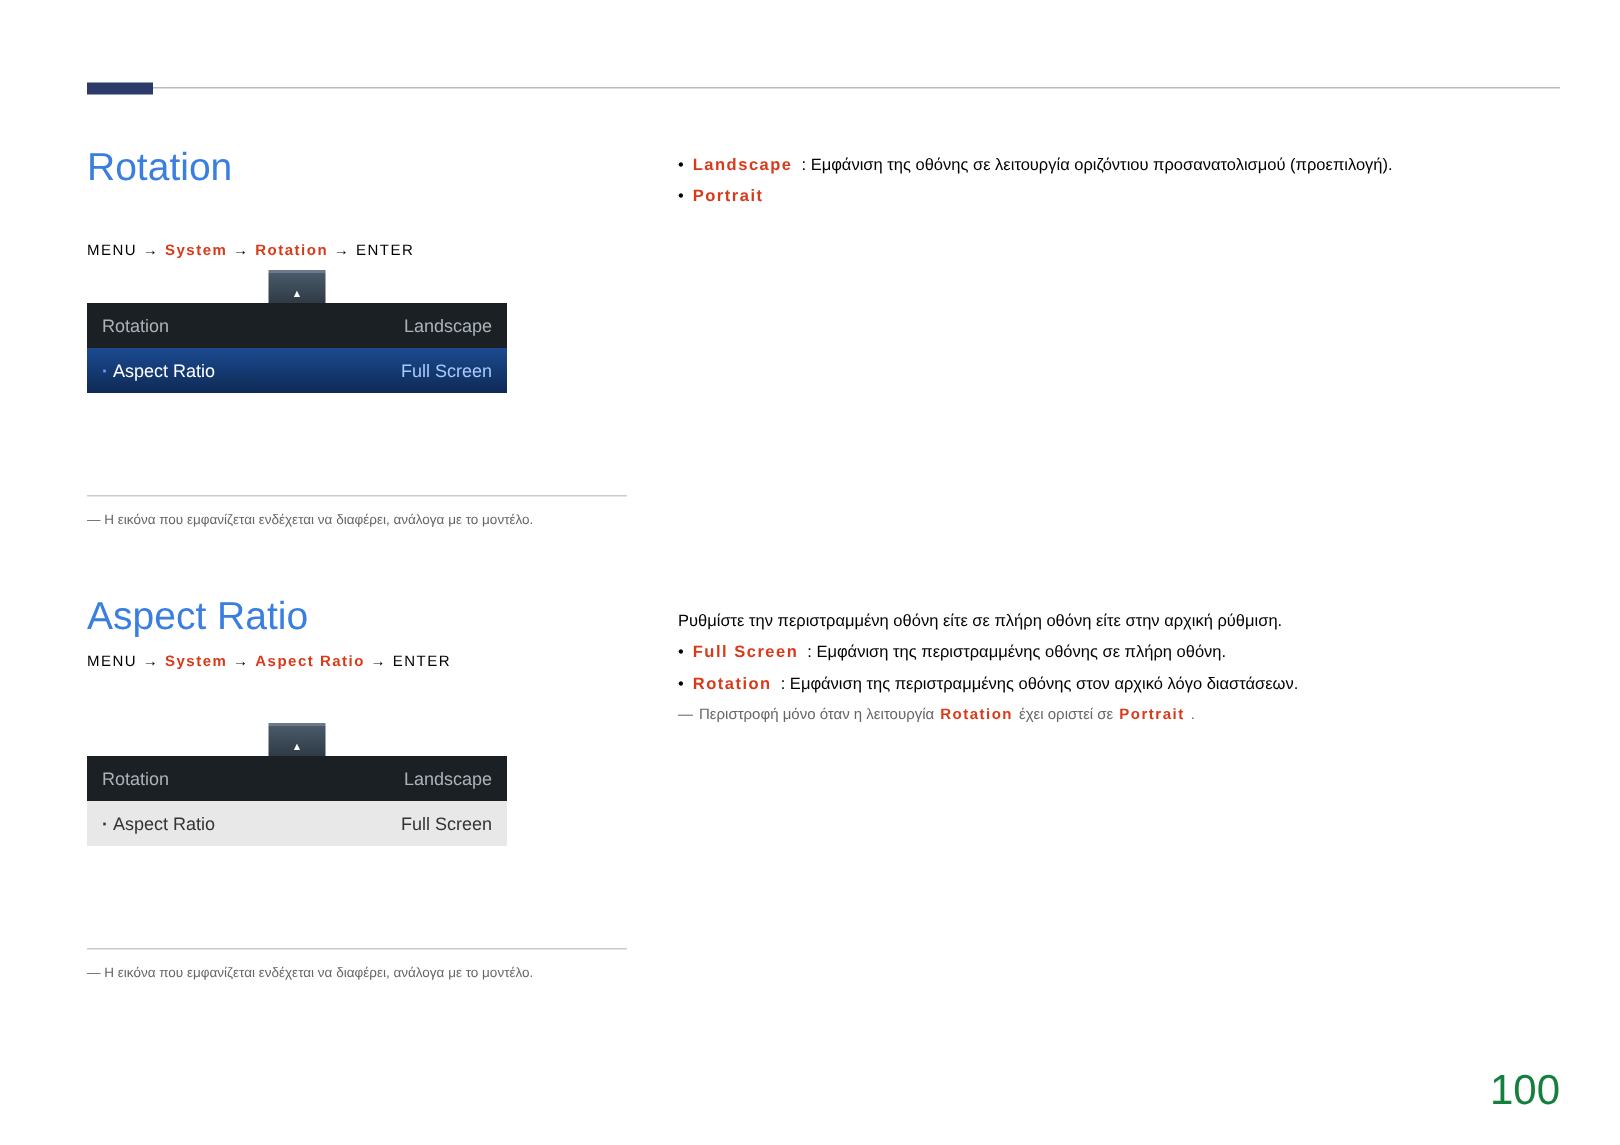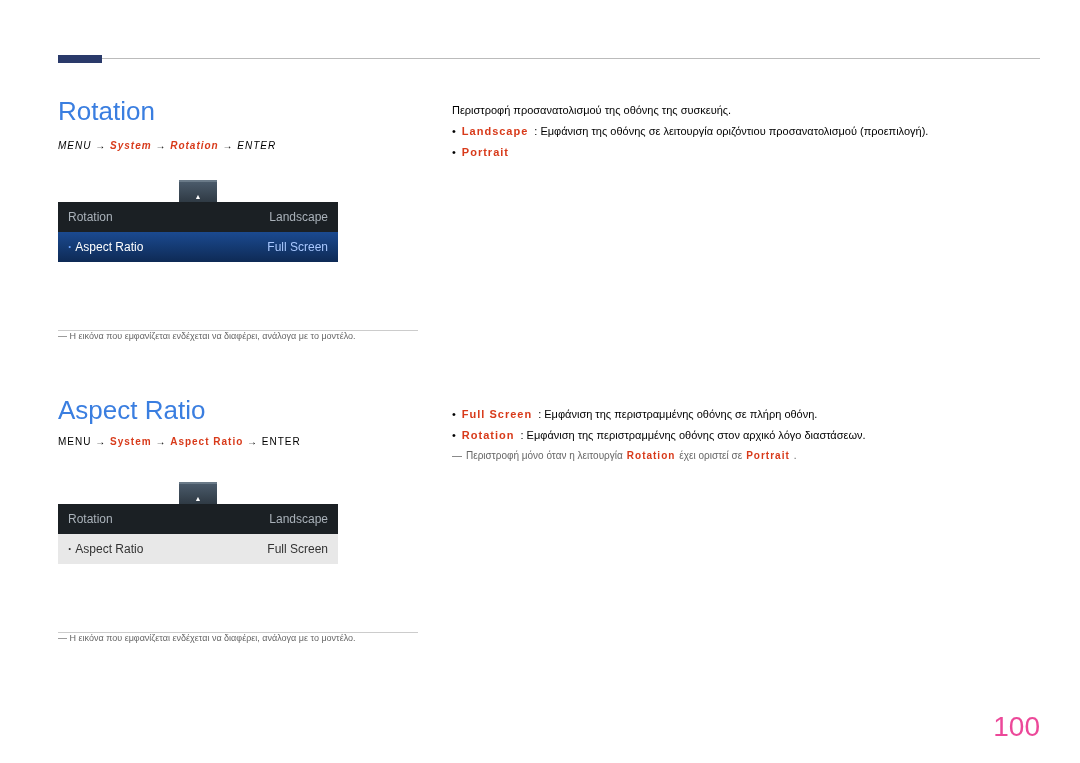--- a/index.html
+++ b/index.html
@@ -76,50 +76,51 @@
   .bullet::before { content: "· "; color: #6aa3ff; font-weight: 900; }
   .bullet-dark::before { content: "· "; color: #333; font-weight: 900; }
   .val-blue { color: #a9c8ff; }
   .caption {
     font-size: 9px;
     color: #666;
     position: absolute;
   }
   .caption-rule {
     border-top: 1px solid #ccc;
+    padding-top: 10px;
   }
   .body-col {
     position: absolute;
     left: 452px;
     width: 590px;
     font-size: 11px;
     line-height: 1.9;
     color: #000;
   }
   .body-col .line { display: flex; gap: 6px; }
   .body-col .lead { color: #000; }
   .body-col .red { color: #d83a1a; font-weight: 600; letter-spacing: 1px; }
   .body-col .sub { color: #666; font-size: 10px; display: flex; gap: 4px; flex-wrap: wrap; }
   .pagenum {
     position: absolute;
     right: 40px;
     bottom: 20px;
     font-size: 28px;
-    color: #ec4899;
+    color: #15803d;
     font-weight: 300;
   }
 </style>
 </head>
 <body>
 
 <div class="topbar"></div>
 
 <div class="section-title" style="top:96px; left:58px;">Rotation</div>
 
-<div class="breadcrumb" style="top:140px; left:58px;font-style:italic;">
+<div class="breadcrumb" style="top:162px; left:58px;">
   <span>MENU</span>
   <span>→</span>
   <span class="red">System</span>
   <span>→</span>
   <span class="red">Rotation</span>
   <span>→</span>
   <span>ENTER</span>
 </div>
 
 <div class="menu-widget" style="top:180px; left:58px;">
@@ -132,21 +133,20 @@
     <span class="bullet">Aspect Ratio</span>
     <span class="val-blue">Full Screen</span>
   </div>
 </div>
 
 <div class="caption caption-rule" style="top:330px; left:58px; width:360px;">
   ― <span>Η εικόνα που εμφανίζεται ενδέχεται να διαφέρει, ανάλογα με το μοντέλο.</span>
 </div>
 
 <div class="body-col" style="top:100px;">
-  <div>Περιστροφή προσανατολισμού της οθόνης της συσκευής.</div>
   <div class="line">
     <span class="lead">•</span>
     <span class="red">Landscape</span>
     <span>: Εμφάνιση της οθόνης σε λειτουργία οριζόντιου προσανατολισμού (προεπιλογή).</span>
   </div>
   <div class="line">
     <span class="lead">•</span>
     <span class="red">Portrait</span>
   </div>
 </div>
@@ -173,20 +173,21 @@
     <span class="bullet-dark">Aspect Ratio</span>
     <span>Full Screen</span>
   </div>
 </div>
 
 <div class="caption caption-rule" style="top:632px; left:58px; width:360px;">
   ― <span>Η εικόνα που εμφανίζεται ενδέχεται να διαφέρει, ανάλογα με το μοντέλο.</span>
 </div>
 
 <div class="body-col" style="top:404px;">
+  <div>Ρυθμίστε την περιστραμμένη οθόνη είτε σε πλήρη οθόνη είτε στην αρχική ρύθμιση.</div>
   <div class="line">
     <span class="lead">•</span>
     <span class="red">Full Screen</span>
     <span>: Εμφάνιση της περιστραμμένης οθόνης σε πλήρη οθόνη.</span>
   </div>
   <div class="line">
     <span class="lead">•</span>
     <span class="red">Rotation</span>
     <span>: Εμφάνιση της περιστραμμένης οθόνης στον αρχικό λόγο διαστάσεων.</span>
   </div>

